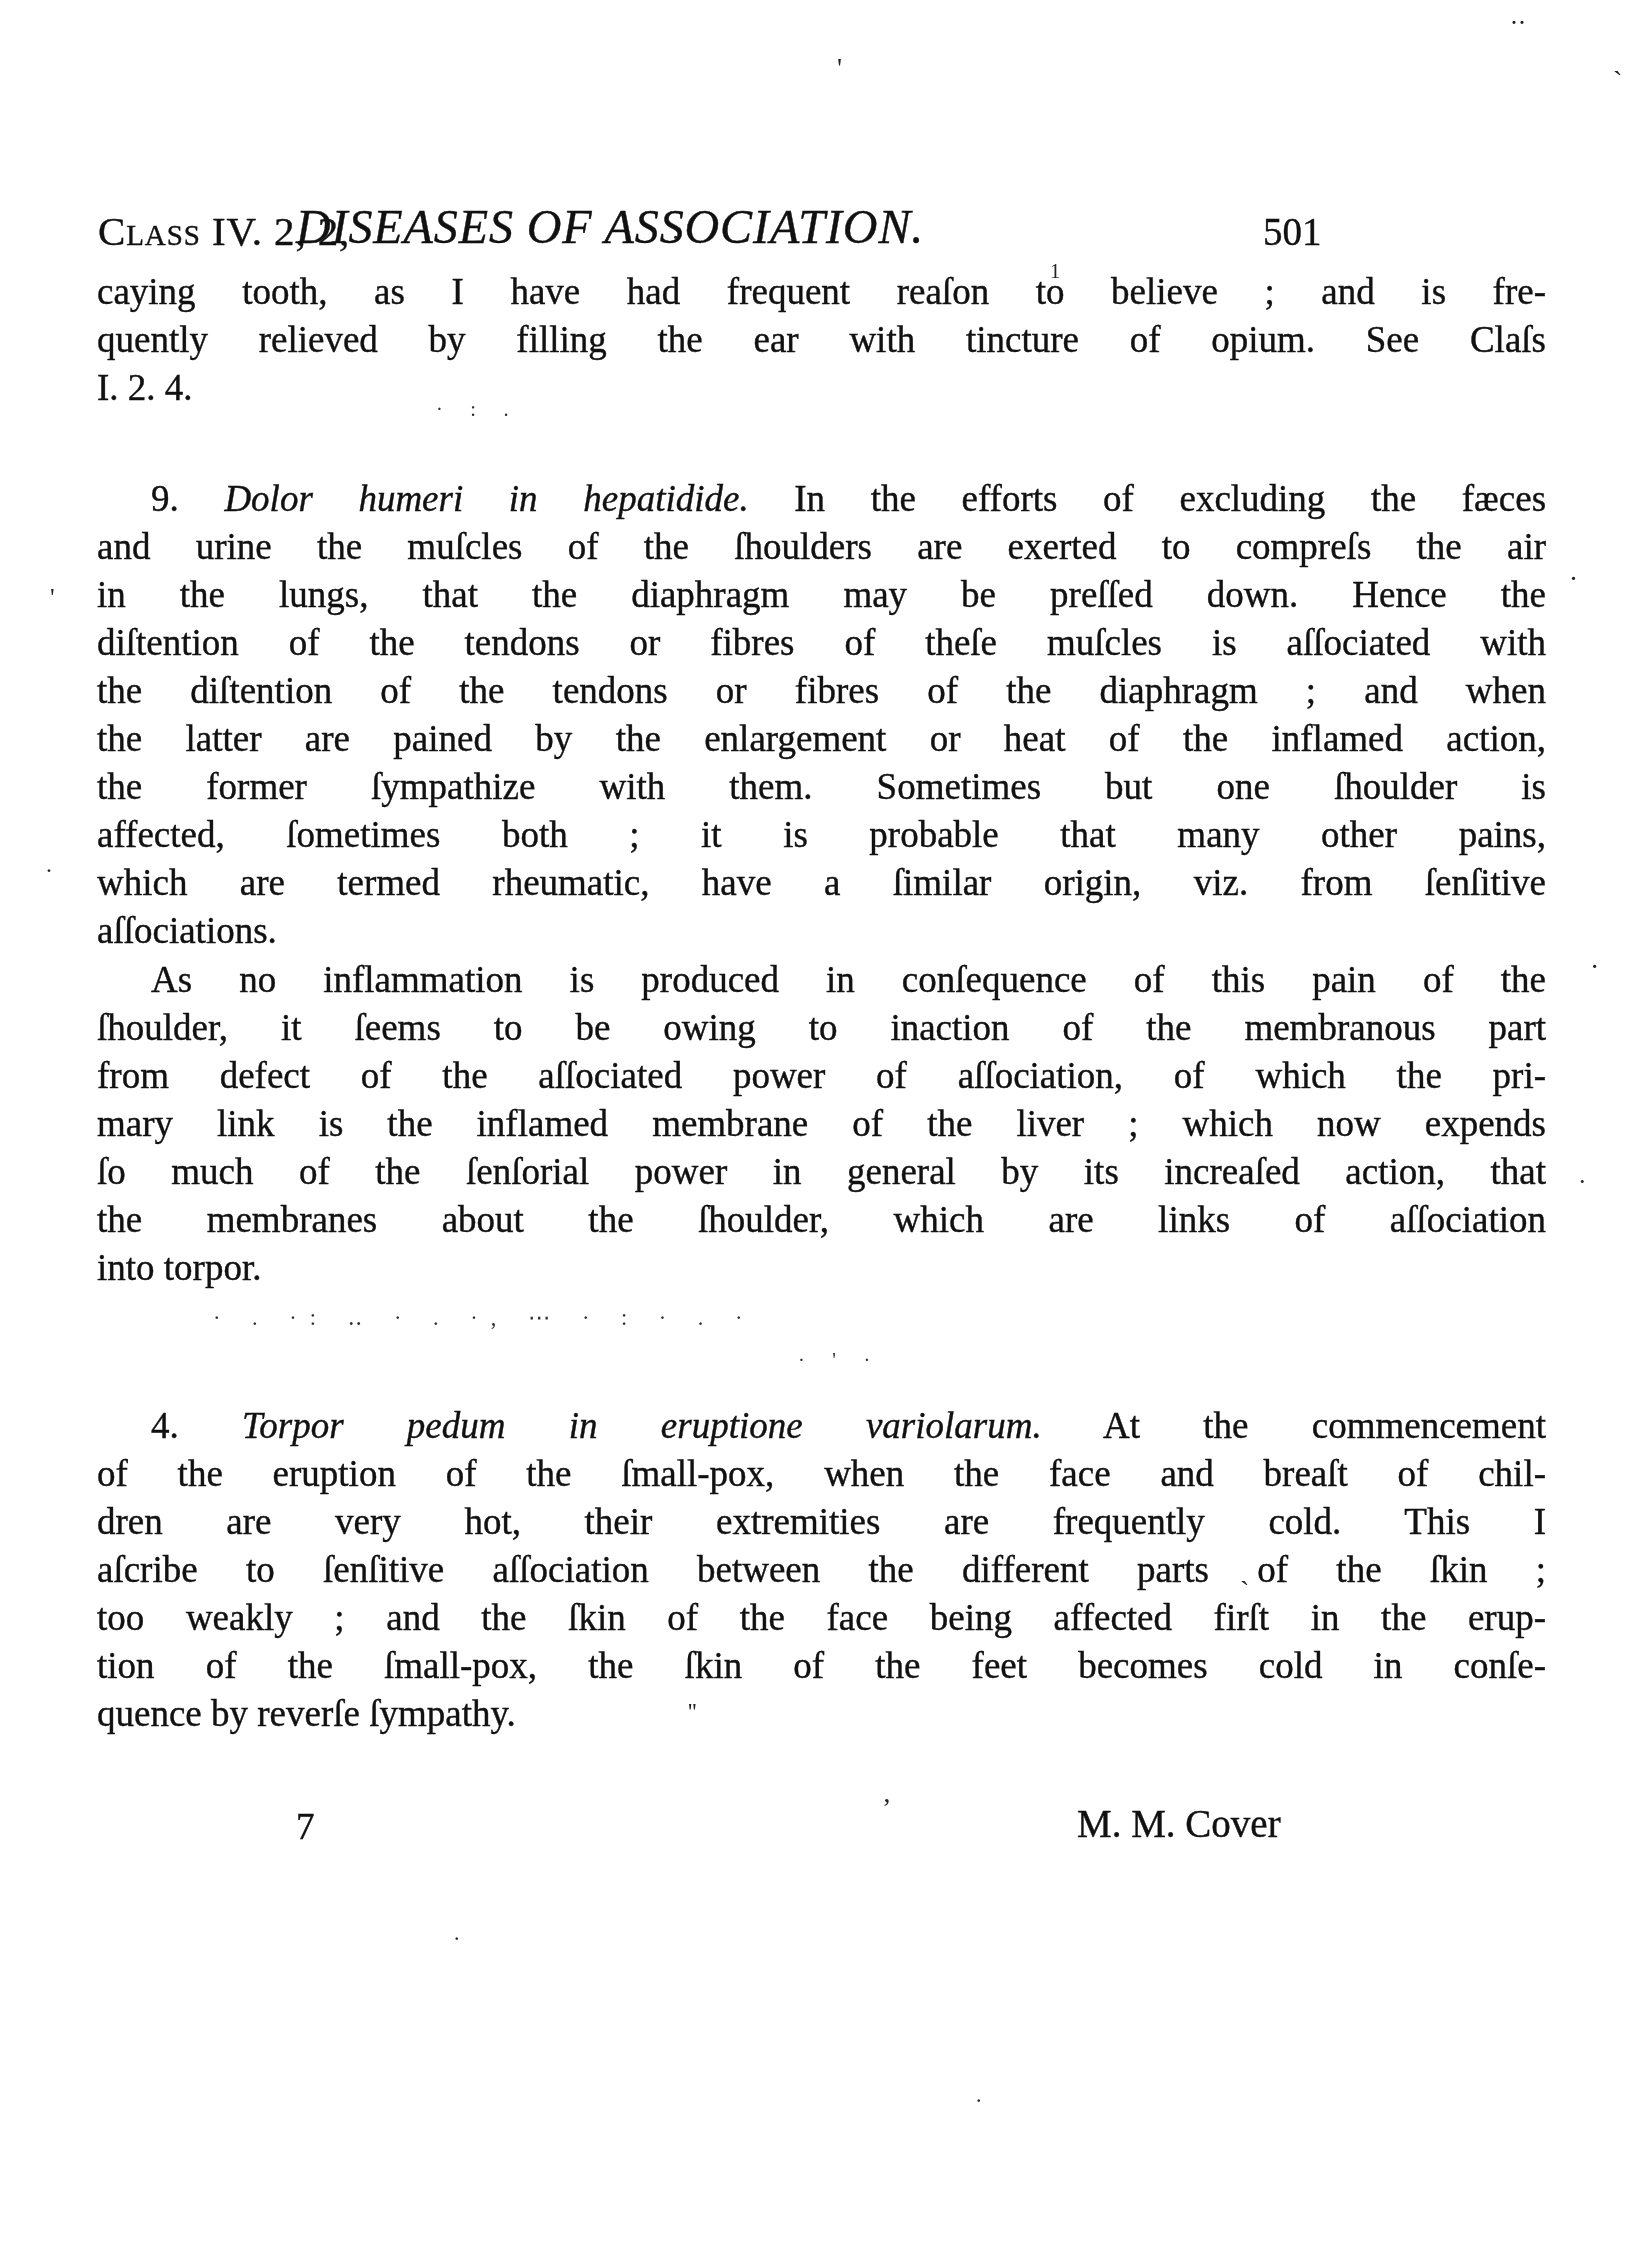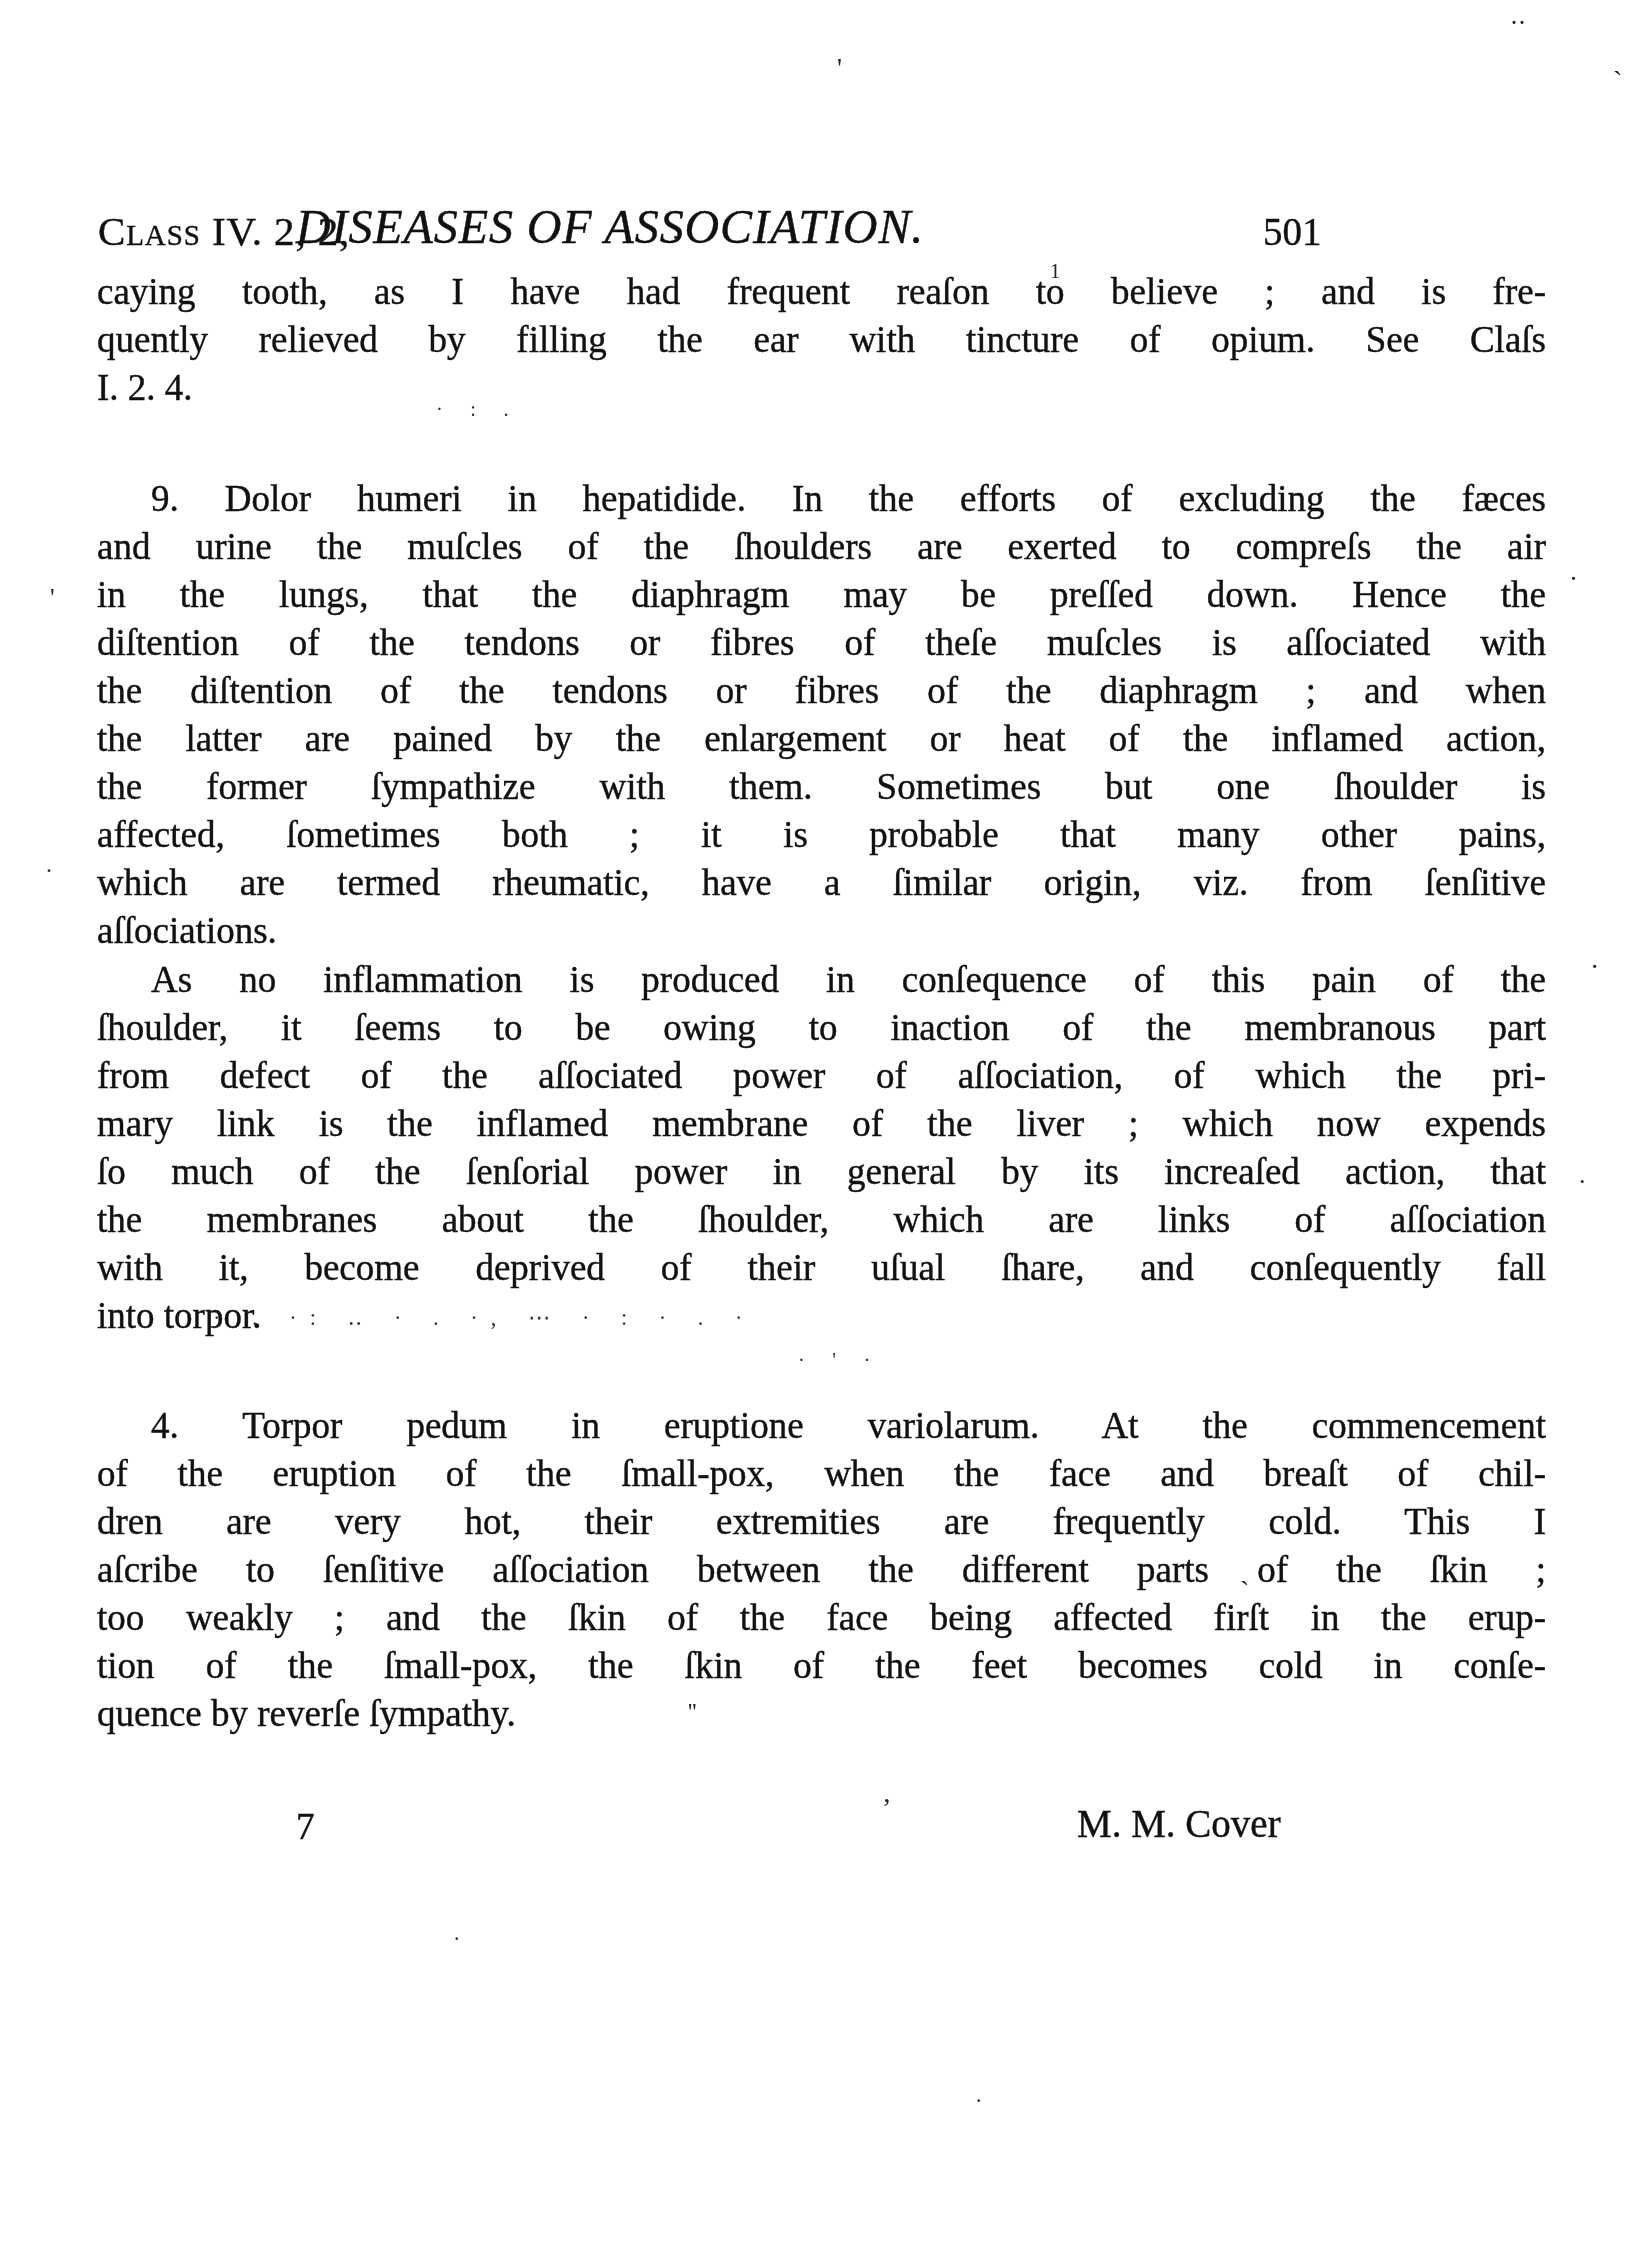--- a/index.html
+++ b/index.html
@@ -25,21 +25,21 @@
   .line{
     font-size:37px;
     line-height:48px;height:48px;
     text-align:justify;text-align-last:justify;
     text-justify:inter-word;
     overflow:hidden;
     white-space:normal;
   }
   .line.last{text-align-last:left;}
   .line.indent{text-indent:54px;}
-  .it{}
+  .it{font-style:italic;}
   
   .f-sig{position:absolute;left:296px;top:1805px;font-size:37px;}
   .f-catch{position:absolute;left:1077px;top:1801px;font-size:39px;white-space:nowrap;}
   
   .sp{position:absolute;color:#222;line-height:1;white-space:nowrap;-webkit-text-stroke:0;}
   .noise{position:absolute;color:#2f2f2f;line-height:1;white-space:nowrap;-webkit-text-stroke:0;}
 </style>
 </head>
 <body>
 
@@ -68,21 +68,20 @@
     <div class="line last">aſſociations.</div>
   </div>
 
   <div class="block" id="b3">
     <div class="line indent">As no inflammation is produced in conſequence of this pain of the</div>
     <div class="line">ſhoulder, it ſeems to be owing to inaction of the membranous part</div>
     <div class="line">from defect of the aſſociated power of aſſociation, of which the pri-</div>
     <div class="line">mary link is the inflamed membrane of the liver ; which now expends</div>
     <div class="line">ſo much of the ſenſorial power in general by its increaſed action, that</div>
     <div class="line">the membranes about the ſhoulder, which are links of aſſociation</div>
-    <div class="line">with it, become deprived of their uſual ſhare, and conſequently fall</div>
     <div class="line last">into torpor.</div>
   </div>
 
   <div class="block" id="b4">
     <div class="line indent"><span>4.</span> <span class="it">Torpor pedum in eruptione variolarum.</span> <span>At the commencement</span></div>
     <div class="line">of the eruption of the ſmall-pox, when the face and breaſt of chil-</div>
     <div class="line">dren are very hot, their extremities are frequently cold. This I</div>
     <div class="line">aſcribe to ſenſitive aſſociation between the different parts of the ſkin ;</div>
     <div class="line">too weakly ; and the ſkin of the face being affected firſt in the erup-</div>
     <div class="line">tion of the ſmall-pox, the ſkin of the feet becomes cold in conſe-</div>

